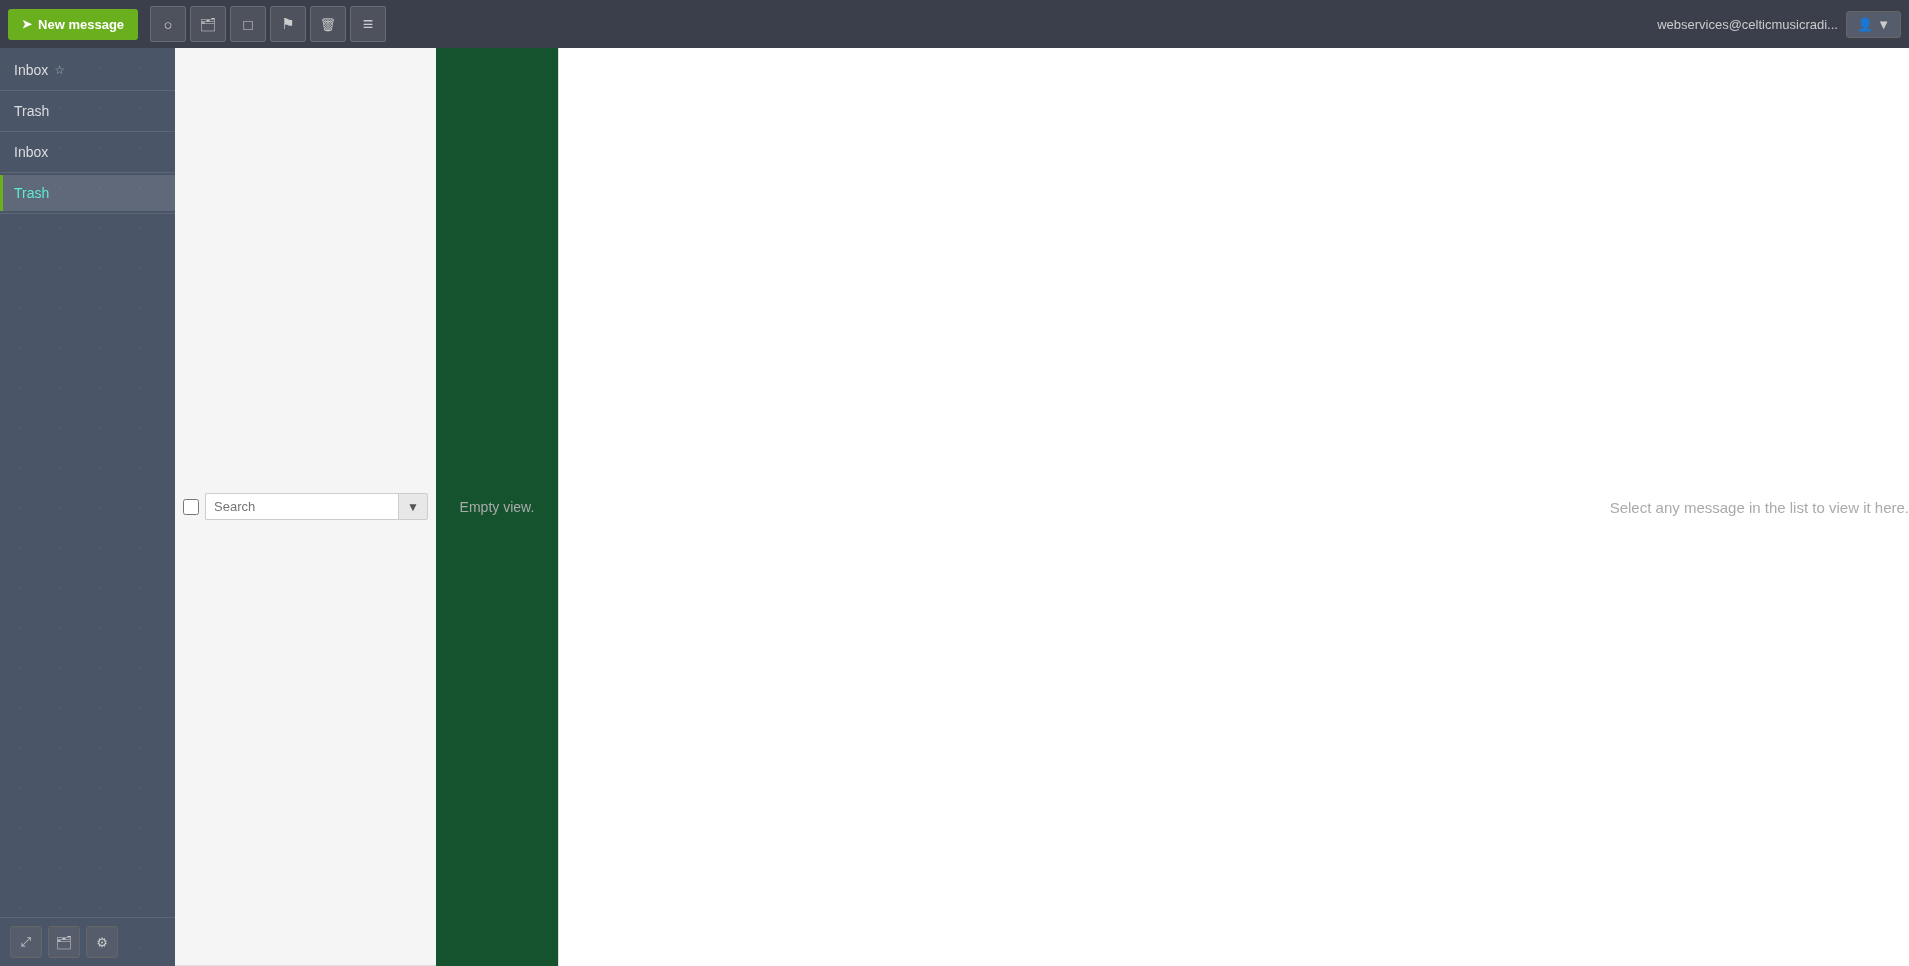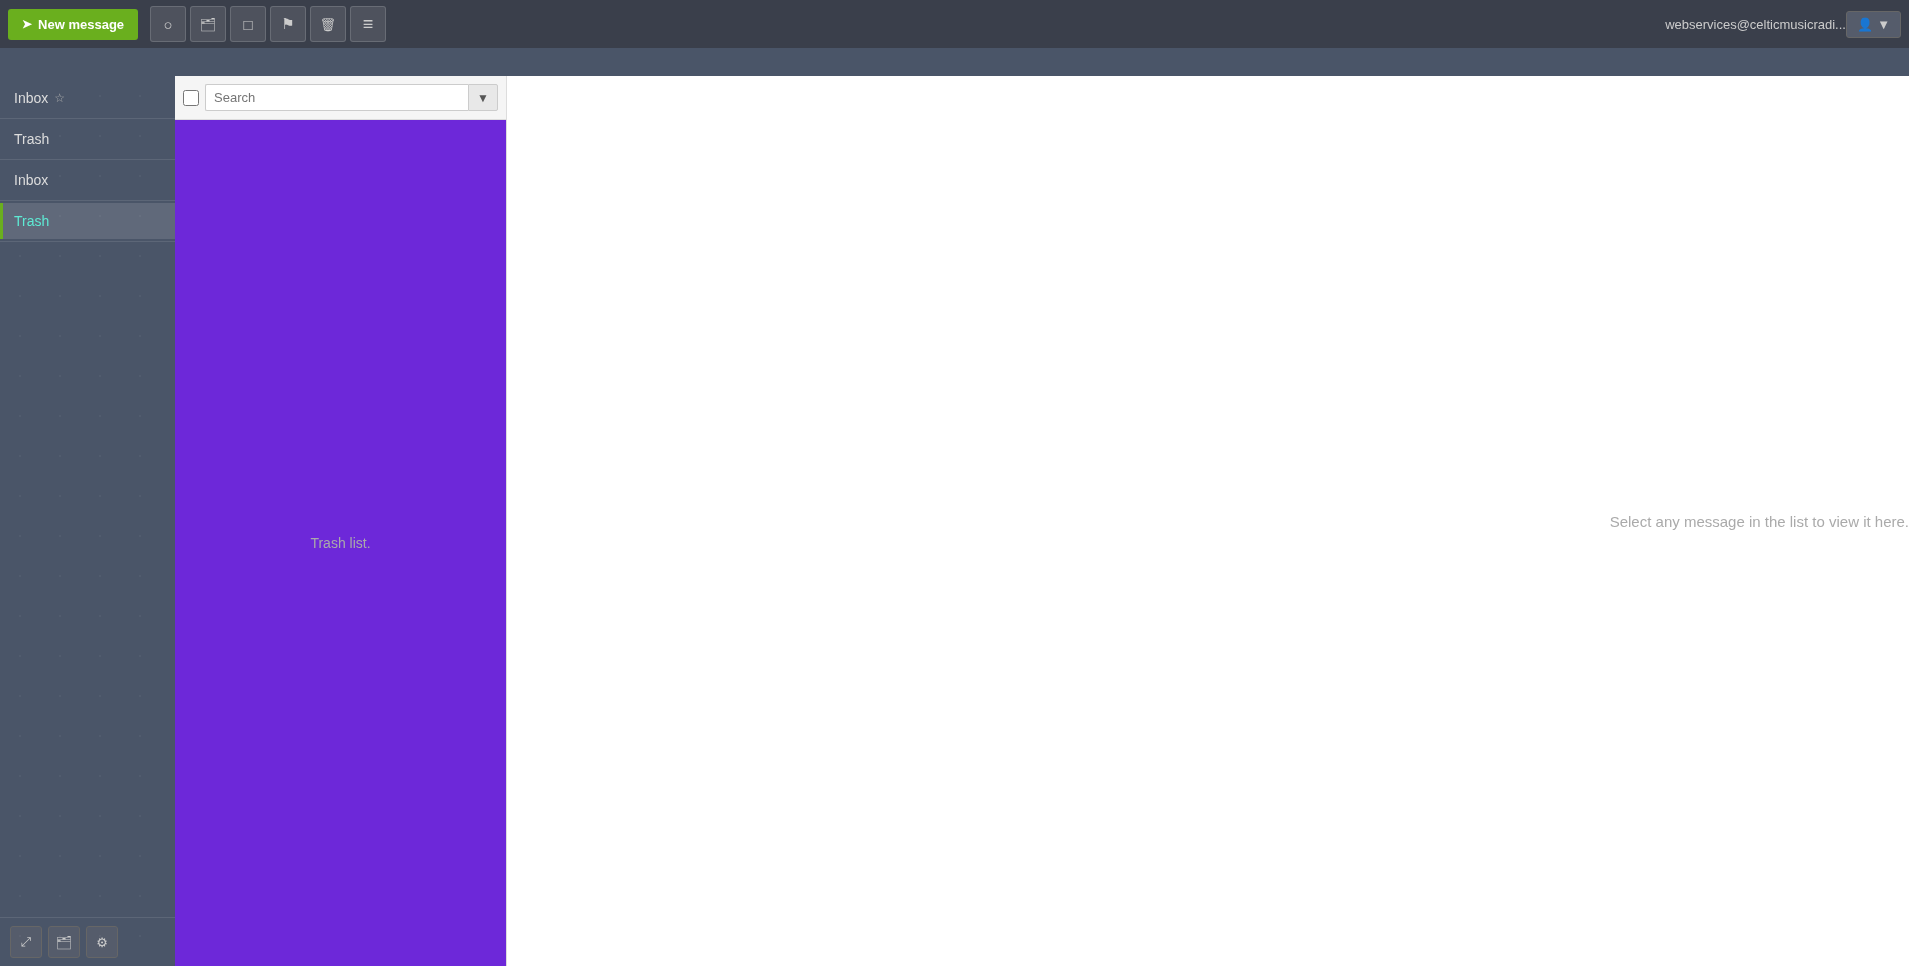--- a/index.html
+++ b/index.html
@@ -29,20 +29,21 @@
       cursor: pointer;
       font-size: 13px;
       display: flex;
       align-items: center;
       gap: 6px;
       font-weight: bold;
     }
     .top-bar-right {
       display: flex;
       align-items: center;
+      gap: 8px;
     }
     .user-email {
       color: #ccc;
       font-size: 13px;
     }
     .user-menu-btn {
       background: #555c6b;
       color: #ccc;
       border: 1px solid #666;
       padding: 5px 10px;
@@ -52,21 +53,20 @@
       display: flex;
       align-items: center;
       gap: 4px;
     }
 
     
     .main-layout {
       display: flex;
       flex: 1;
       overflow: hidden;
-      margin-top: 28px;
     }
 
     
     .sidebar {
       width: 175px;
       background: #4a5568;
       flex-shrink: 0;
       display: flex;
       flex-direction: column;
       position: relative;
@@ -133,25 +133,25 @@
       border-radius: 3px;
       cursor: pointer;
       display: flex;
       align-items: center;
       justify-content: center;
       font-size: 13px;
     }
 
     
     .message-list-panel {
-      width: 332px;
-      background: #6d28d9;
+      width: 384px;
+      background: #14532d;
       border-right: 1px solid #ddd;
       display: flex;
-      flex-direction: column;
+      flex-direction: row;
       flex-shrink: 0;
     }
     .message-list-toolbar {
       display: flex;
       align-items: center;
       padding: 8px;
       border-bottom: 1px solid #ddd;
       gap: 6px;
       background: #f5f5f5;
     }
@@ -299,21 +299,21 @@
     <div class="message-list-toolbar">
       <input type="checkbox" class="toolbar-checkbox" style="">
       <div class="search-container">
         <input type="text" class="search-input" placeholder="Search" style="">
         <button class="search-dropdown-btn">
           <span>▼</span>
         </button>
       </div>
     </div>
     <div class="message-list-content">
-      <span>Trash list.</span>
+      <span>Empty view.</span>
     </div>
   </div>
 
   <div class="message-view-panel">
     <span class="no-message-text">Select any message in the list to view it here.</span>
   </div>
 
 </div>
 
 </body></html>

